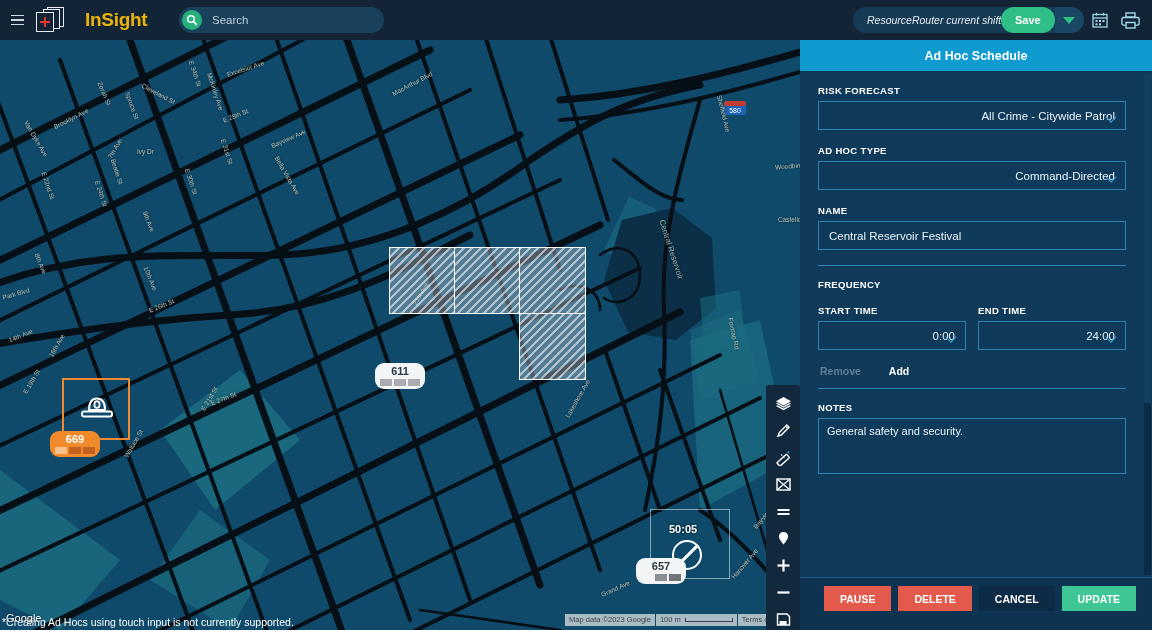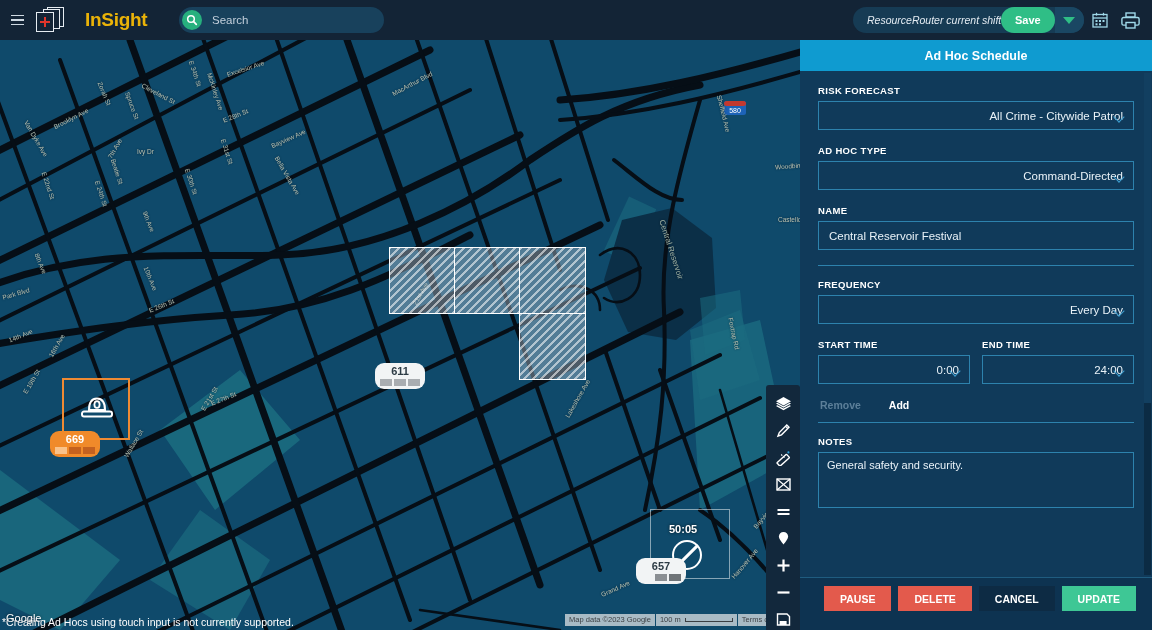--- a/index.html
+++ b/index.html
@@ -191,21 +191,21 @@
     position: absolute; top: 40px; right: 0; width: 352px; height: 590px;
     background: #103a5a;
   }
   #panel-title {
     height: 31px; background: #0f9bd0; color: #ffffff;
     font-size: 12.5px; font-weight: bold;
     display: flex; align-items: center; justify-content: center;
   }
   #panel-body {
     position: absolute; top: 31px; left: 0; right: 0; bottom: 53px;
-    padding: 14px 18px 0 18px; overflow: hidden;
+    padding: 14px 26px 0 18px; overflow: hidden;
     background: #103a5a;
   }
   .field-label {
     color: #ffffff; font-size: 9.5px; font-weight: bold;
     letter-spacing: 0.35px; margin-bottom: 5px;
   }
   .field-block { margin-bottom: 15px; }
   .ctrl {
     position: relative; height: 29px; border: 1px solid #2d82ad;
     background: transparent; display: flex; align-items: center;
@@ -589,24 +589,20 @@
         <div class="field-label">NAME</div>
         <div class="ctrl">
           <input class="ctrl-input" type="text" placeholder="Name" value="Central Reservoir Festival" style="">
         </div>
       </div>
 
       <div class="divider"></div>
 
       <div class="field-block">
         <div class="field-label">FREQUENCY</div>
-        <div class="ctrl">
-          <span class="ctrl-text">Every Day</span>
-          <span class="chev"></span>
-        </div>
       </div>
 
 
       <div class="row2 field-block">
         <div>
           <div class="field-label">START TIME</div>
           <div class="ctrl">
             <span class="ctrl-text">0:00</span>
             <span class="chev"></span>
           </div>

